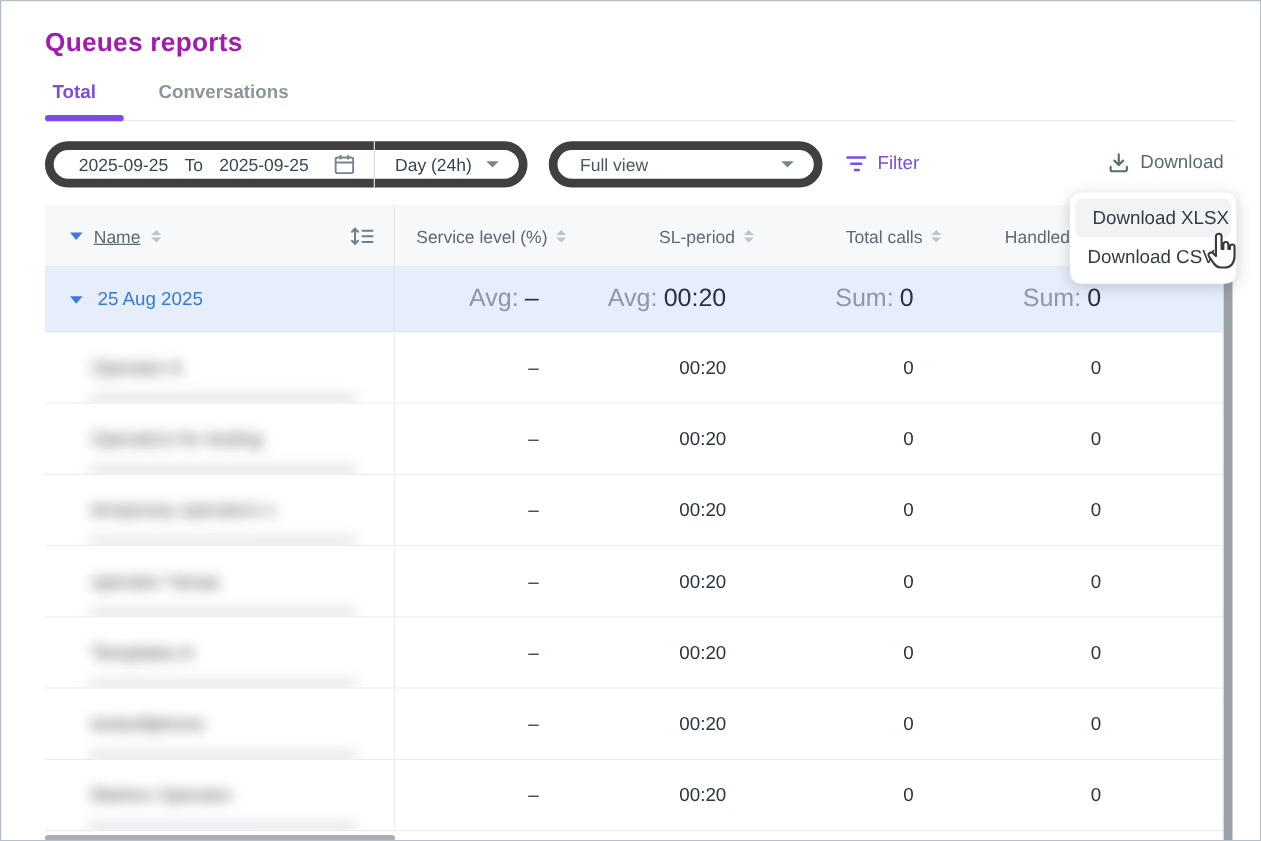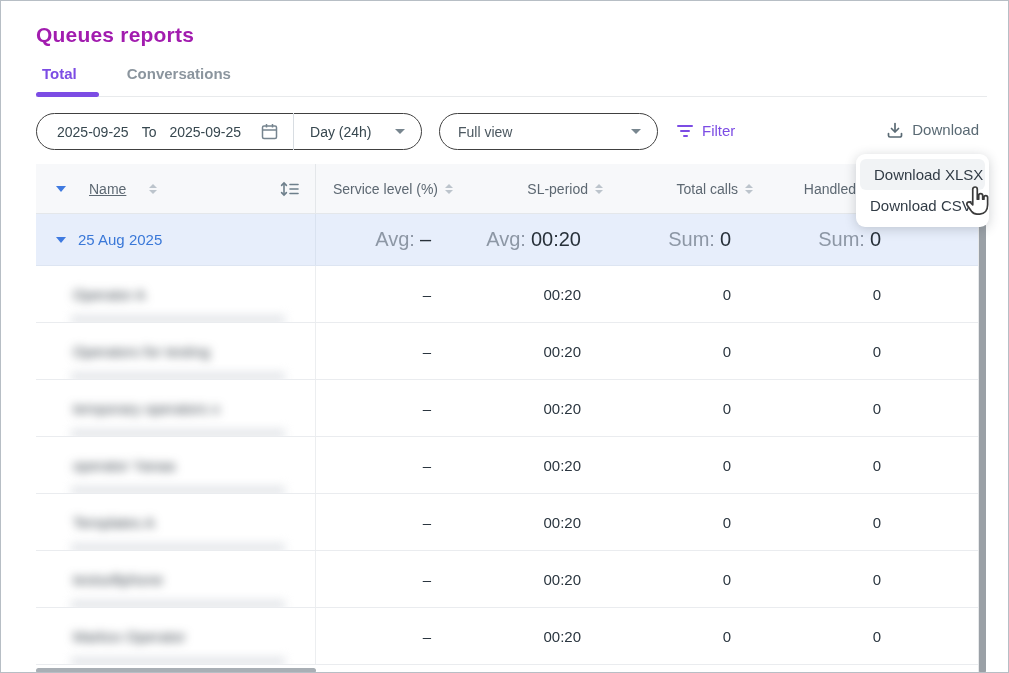--- a/index.html
+++ b/index.html
@@ -11,40 +11,40 @@
   
   .title { position:absolute; left:35px; top:22px; font-size:21px; font-weight:700; color:#a21caf; letter-spacing:.2px; }
   .tabs { position:absolute; left:35px; top:60px; display:flex; gap:38px; }
   .tab { font-size:15px; font-weight:700; color:#8b959e; padding:4px 6px 14px 6px; cursor:pointer; }
   .tab.active { color:#7c4ce4; }
   .tab-underline { position:absolute; left:35px; top:91px; width:63px; height:5px; background:#7c4ce4; border-radius:3px; z-index:2; }
   .tabs-divider { position:absolute; left:35px; right:21px; top:95px; height:1px; background:#e8eaec; }
 
   
   .toolbar { position:absolute; left:0; top:112px; width:100%; height:38px; }
-  .pill { position:absolute; height:37px; border:1px solid #404040; border-radius:19px; background:#fff; display:flex; align-items:center; }
+  .pill { position:absolute; height:37px; border:7px solid #404040; border-radius:19px; background:#fff; display:flex; align-items:center; }
   .combo-pill { left:35px; width:386px; }
   .combo-date { display:flex; align-items:center; gap:13px; padding:0 14px 0 20px; font-size:14px; color:#37474f; height:100%; cursor:pointer; }
   .combo-sep { width:1px; height:37px; background:#d8dde2; }
   .combo-day { display:flex; align-items:center; flex:1; padding:0 16px; font-size:14px; color:#37474f; height:100%; cursor:pointer; }
   .view-pill { left:438px; width:219px; padding:0 16px 0 18px; font-size:14px; color:#4c5860; cursor:pointer; }
   .chev { width:0; height:0; border-left:5px solid transparent; border-right:5px solid transparent; border-top:5px solid #78868f; margin-left:auto; }
   .filter-btn { position:absolute; left:676px; top:9px; display:flex; align-items:center; gap:9px; color:#7c4ce4; font-size:15px; font-weight:500; cursor:pointer; }
   .filter-icon { display:flex; flex-direction:column; gap:3px; align-items:center; }
   .filter-icon i { display:block; height:2px; border-radius:1px; background:#7c4ce4; }
   .filter-icon i:nth-child(1){ width:16px; } .filter-icon i:nth-child(2){ width:10px; } .filter-icon i:nth-child(3){ width:5px; }
   .download-btn { position:absolute; right:29px; top:8px; display:flex; align-items:flex-start; gap:8px; font-size:15px; font-weight:500; color:#5a6a74; cursor:pointer; }
 
   
   .tbl { position:absolute; left:35px; top:163px; width:943px; }
   .grid { display:grid; grid-template-columns:280px 150px 150px 150px 1fr; }
   .thead { height:50px; background:#f7f8fa; border-bottom:1px solid #e4e7ea; }
   .th { display:flex; align-items:center; font-size:14px; color:#5d6872; }
   .th.num, .sumcell.num, .cell.num { justify-content:flex-end; text-align:right; }
-  .th-name { padding:0 14px 0 20px; border-right:1px solid #e4e7ea; gap:23px;text-decoration:underline; }
+  .th-name { padding:0 14px 0 20px; border-right:1px solid #e4e7ea; gap:9px;text-decoration:underline; }
   .th.num { padding-right:13px; gap:7px; }
   .th.last { padding-right:108px; }
   .sorticon { display:flex; flex-direction:column; gap:2px; }
   .sorticon b { width:0; height:0; border-left:4px solid transparent; border-right:4px solid transparent; display:block; }
   .sorticon b.up { border-bottom:4px solid #bcc4cc; }
   .sorticon b.dn { border-top:4px solid #bcc4cc; }
   .caret-blue { width:0; height:0; border-left:5px solid transparent; border-right:5px solid transparent; border-top:6px solid #3f7ae0; }
   .rowheight-icon { margin-left:auto; }
 
   .summary { height:52px; background:#e7eefb; border-bottom:1px solid #dde5f2; }

